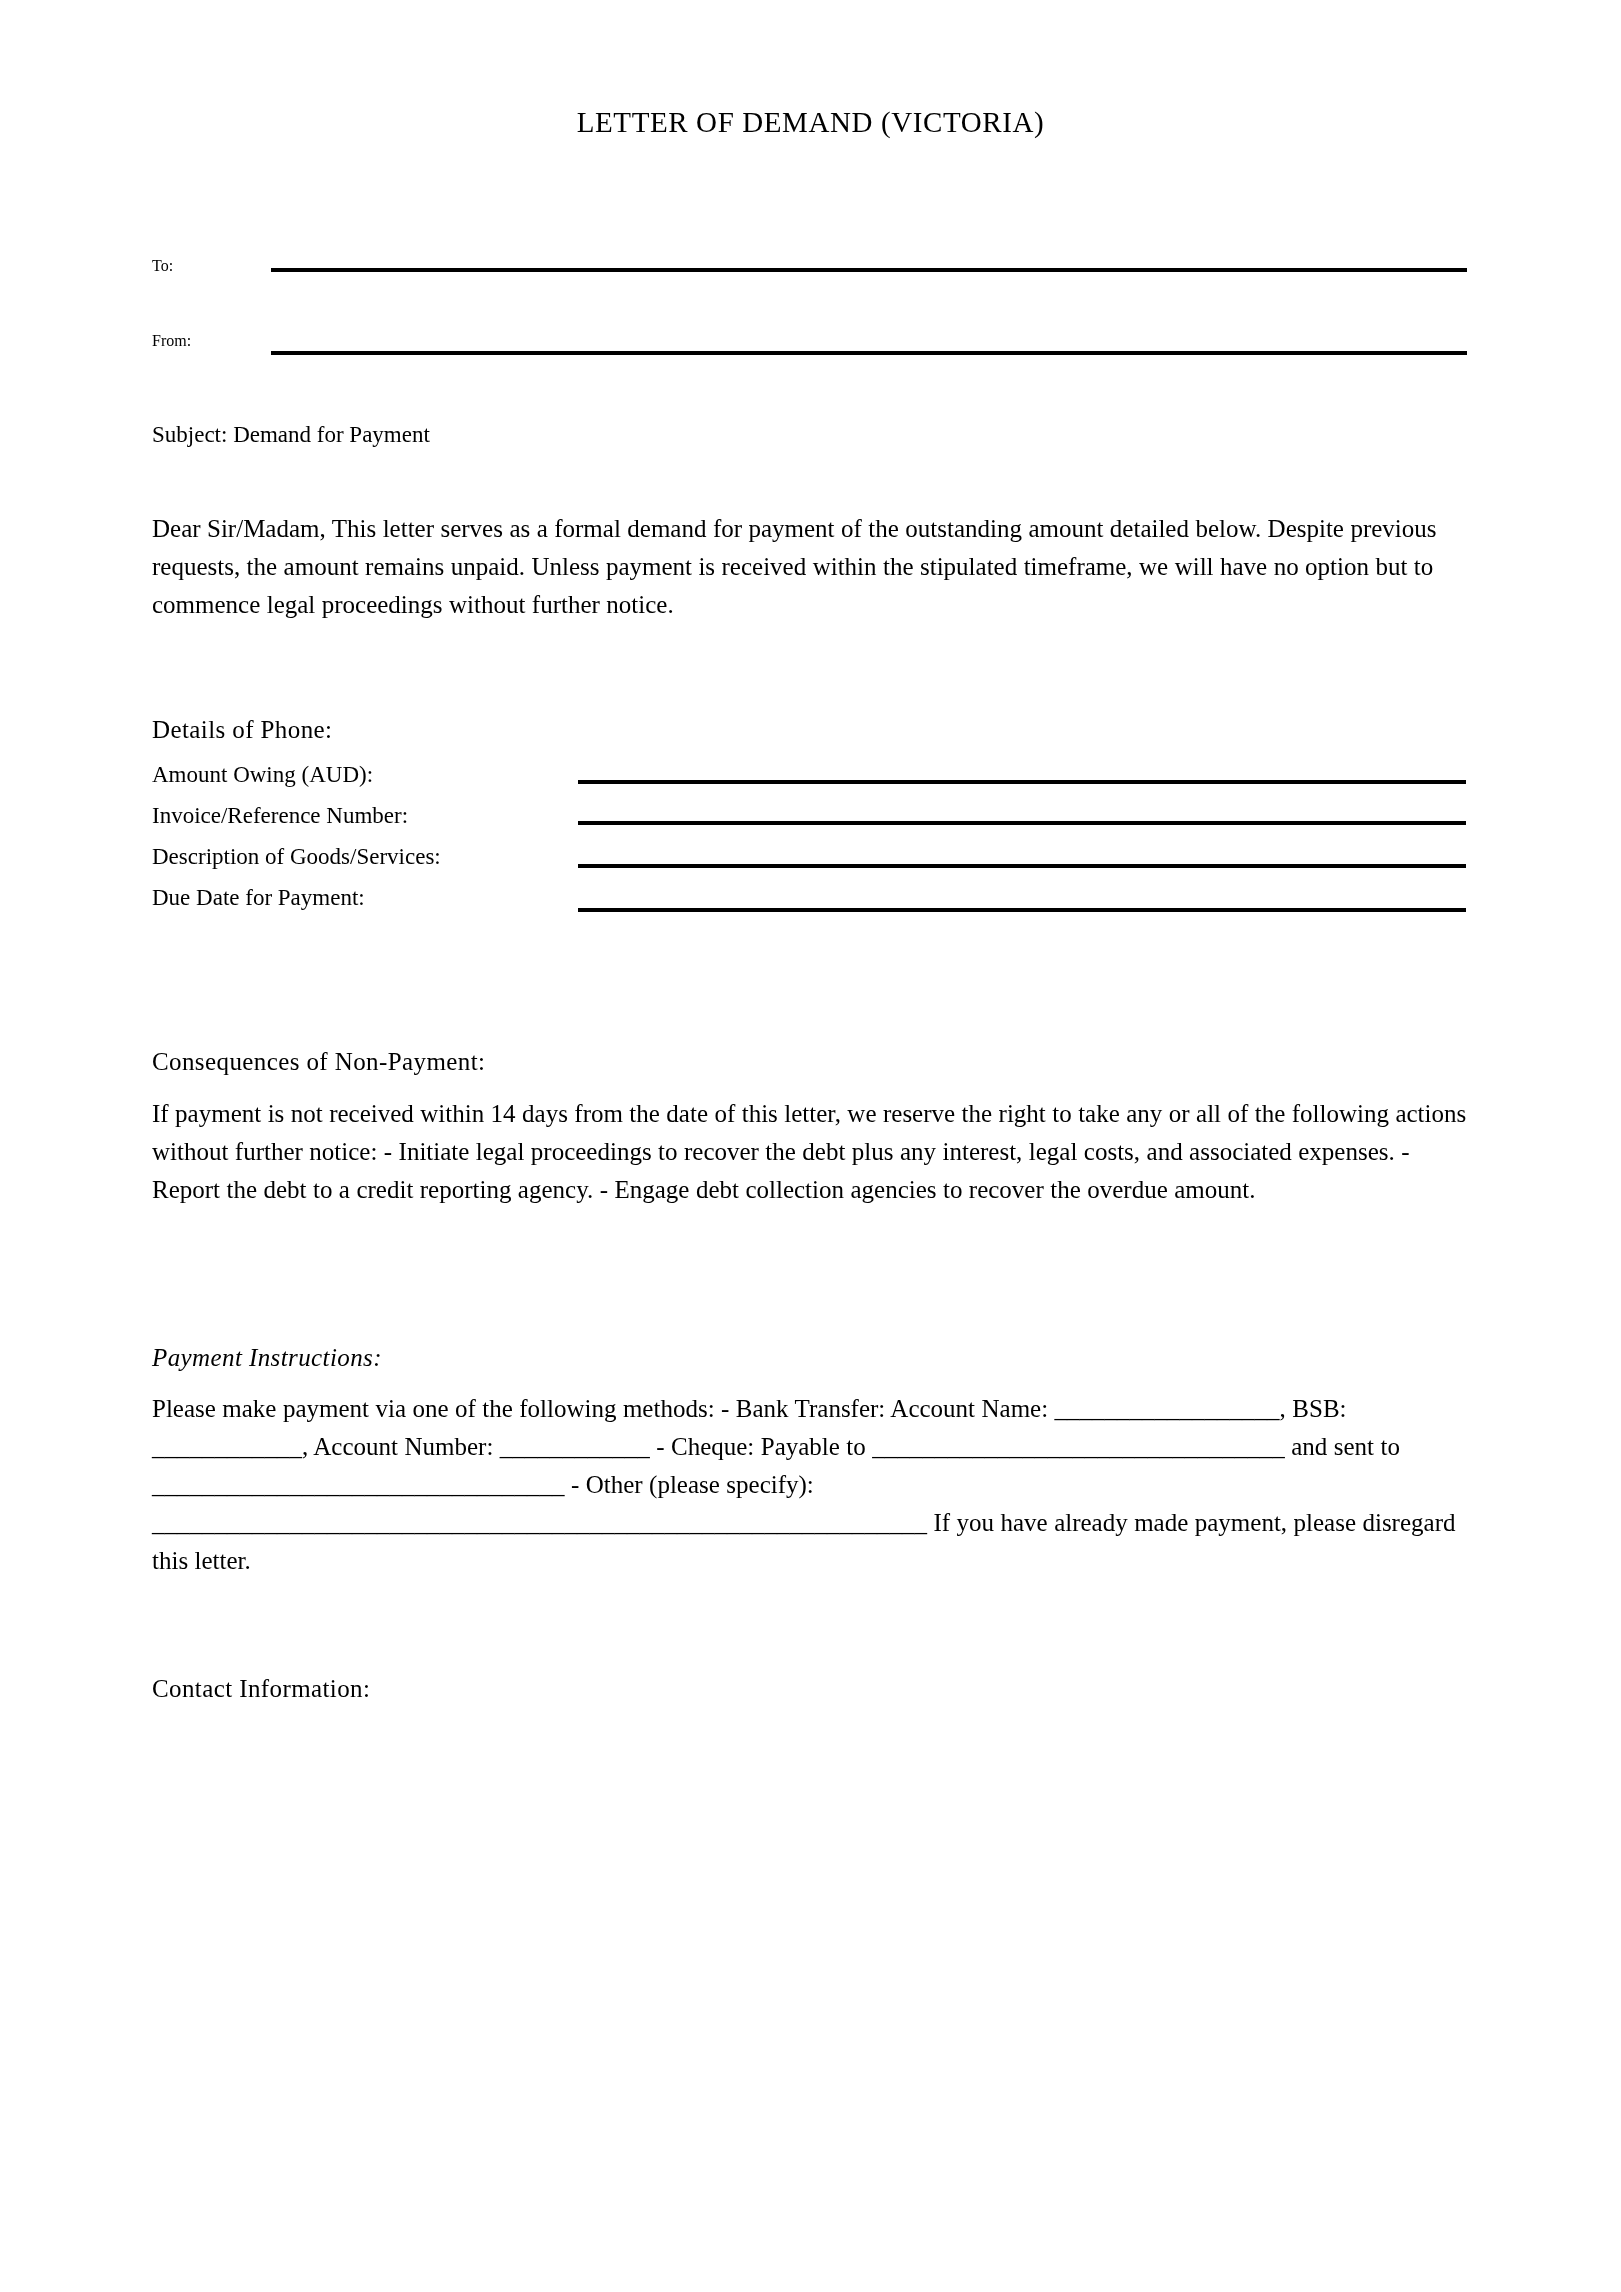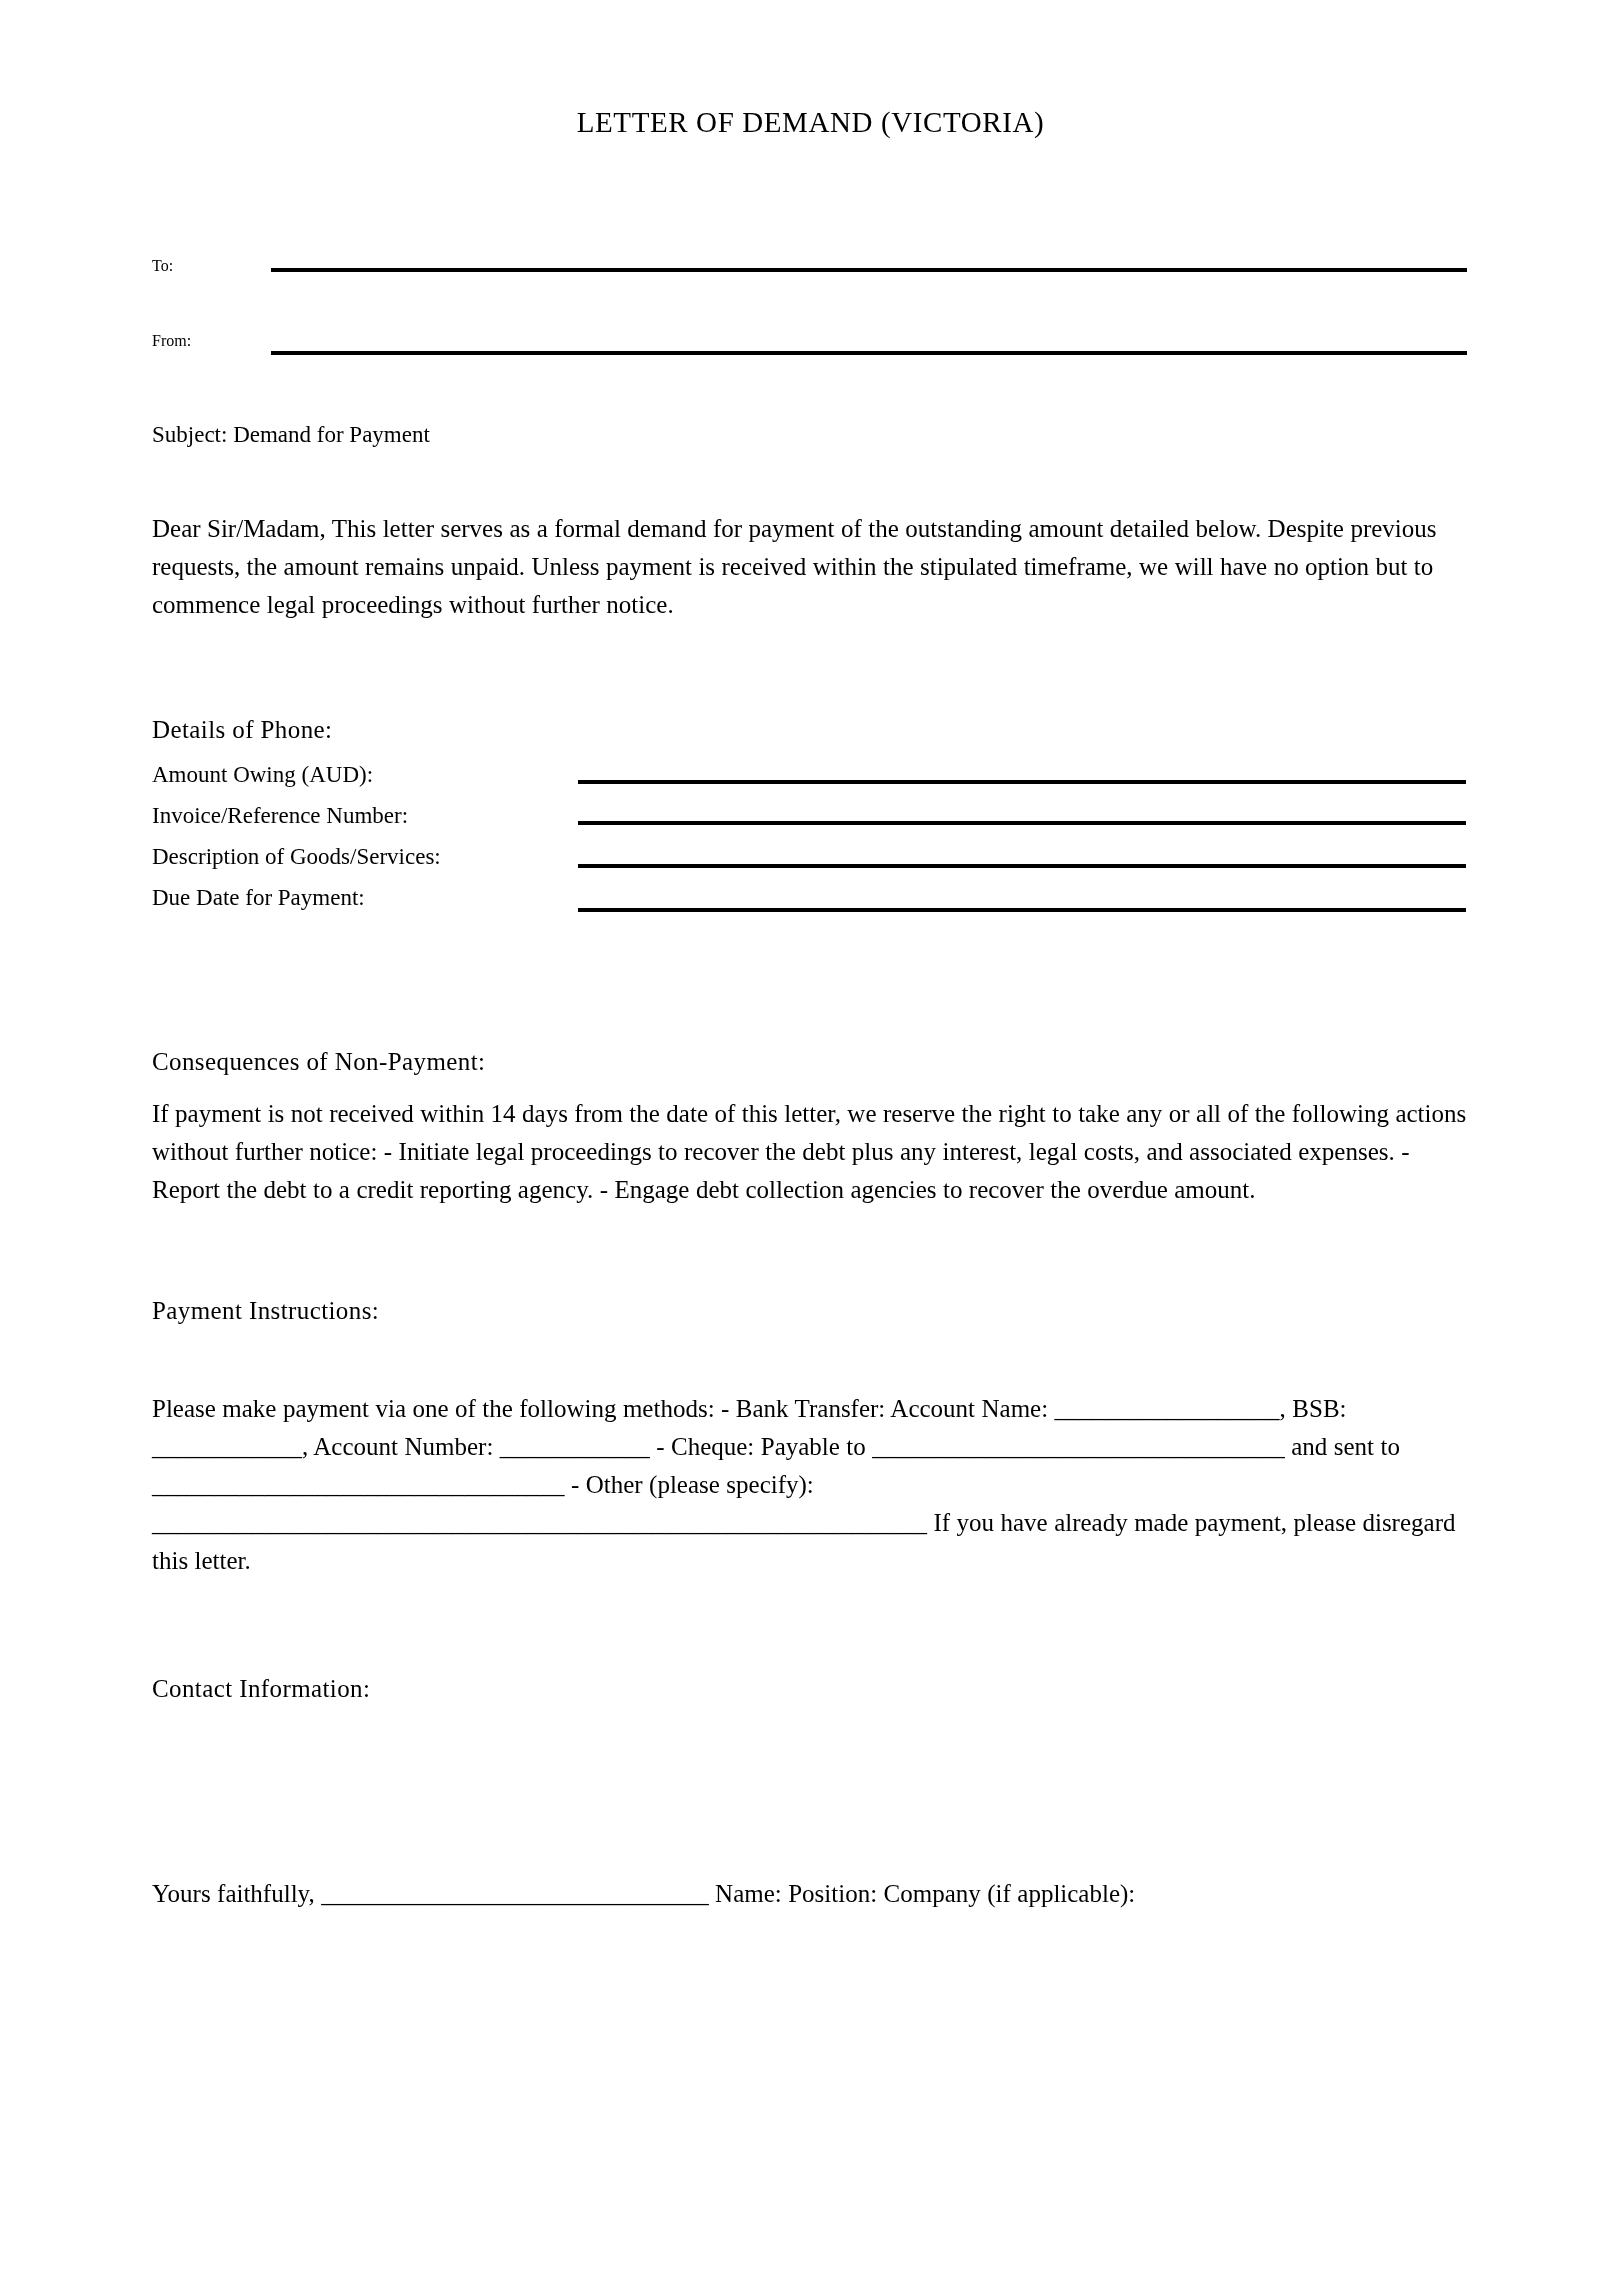--- a/index.html
+++ b/index.html
@@ -106,21 +106,20 @@
 
   <div class="label" style="top:845px;">Description of Goods/Services:</div>
   <div class="rule rule-detail" style="top:864px;"></div>
 
   <div class="label" style="top:886px;">Due Date for Payment:</div>
   <div class="rule rule-detail" style="top:908px;"></div>
 
   <div class="heading" style="top:1049px;">Consequences of Non-Payment:</div>
   <div class="para" style="top:1095px;">If payment is not received within 14 days from the date of this letter, we reserve the right to take any or all of the following actions without further notice: - Initiate legal proceedings to recover the debt plus any interest, legal costs, and associated expenses. - Report the debt to a credit reporting agency. - Engage debt collection agencies to recover the overdue amount.</div>
 
-  <div class="heading" style="top:1298px;">Payment Instructions:</div>
+  <div class="heading" style="top:1345px;font-style:italic;">Payment Instructions:</div>
   <div class="para" style="top:1390px;">Please make payment via one of the following methods: - Bank Transfer: Account Name: __________________, BSB: ____________, Account Number: ____________ - Cheque: Payable to _________________________________ and sent to _________________________________ - Other (please specify): ______________________________________________________________ If you have already made payment, please disregard this letter.</div>
 
   <div class="heading" style="top:1676px;">Contact Information:</div>
 
-  <div class="para" style="top:1875px;">Yours faithfully, _______________________________ Name: Position: Company (if applicable):</div>
 
 </div>
 
 
 </body></html>

